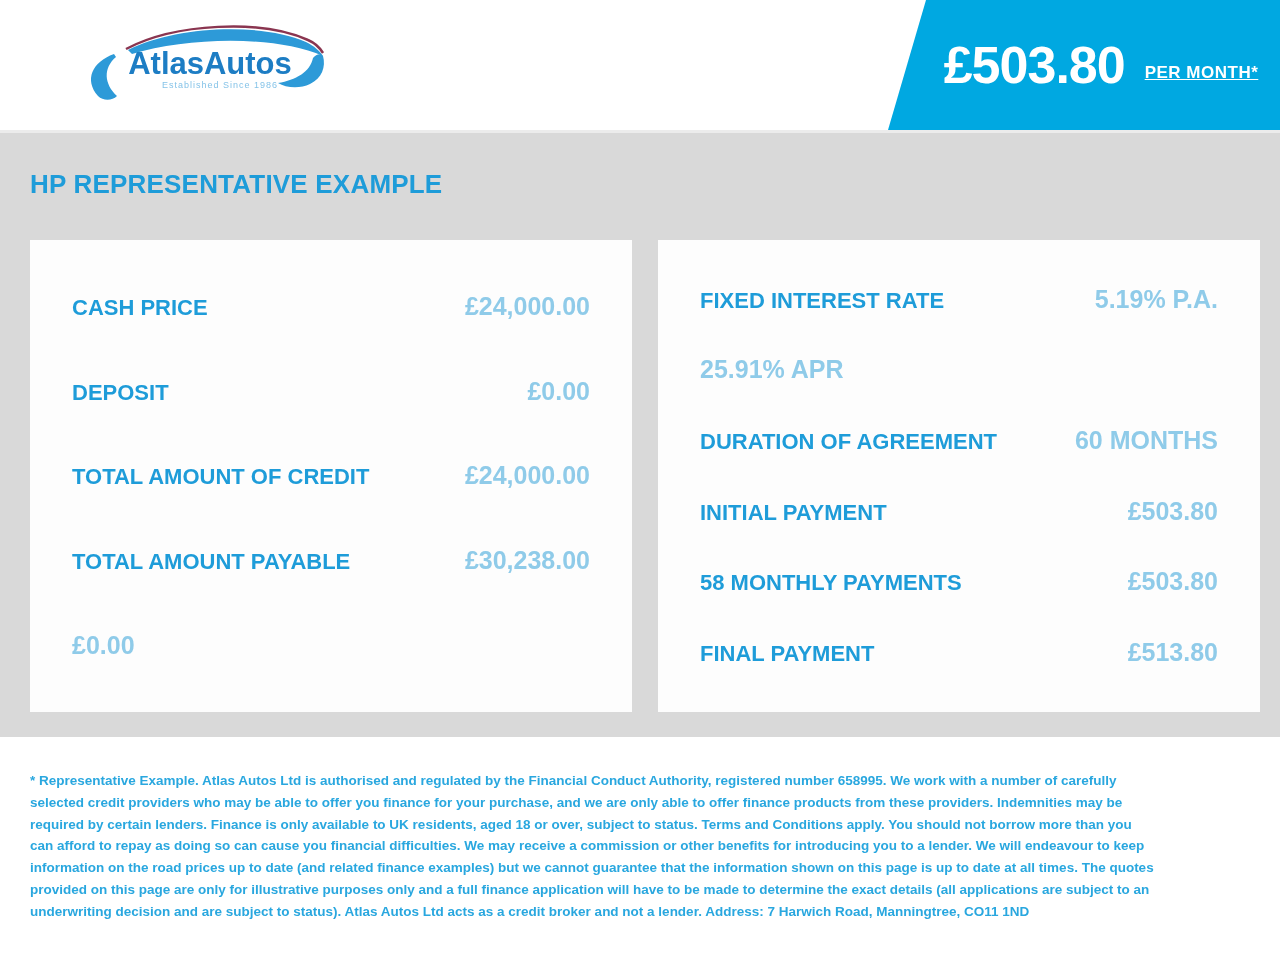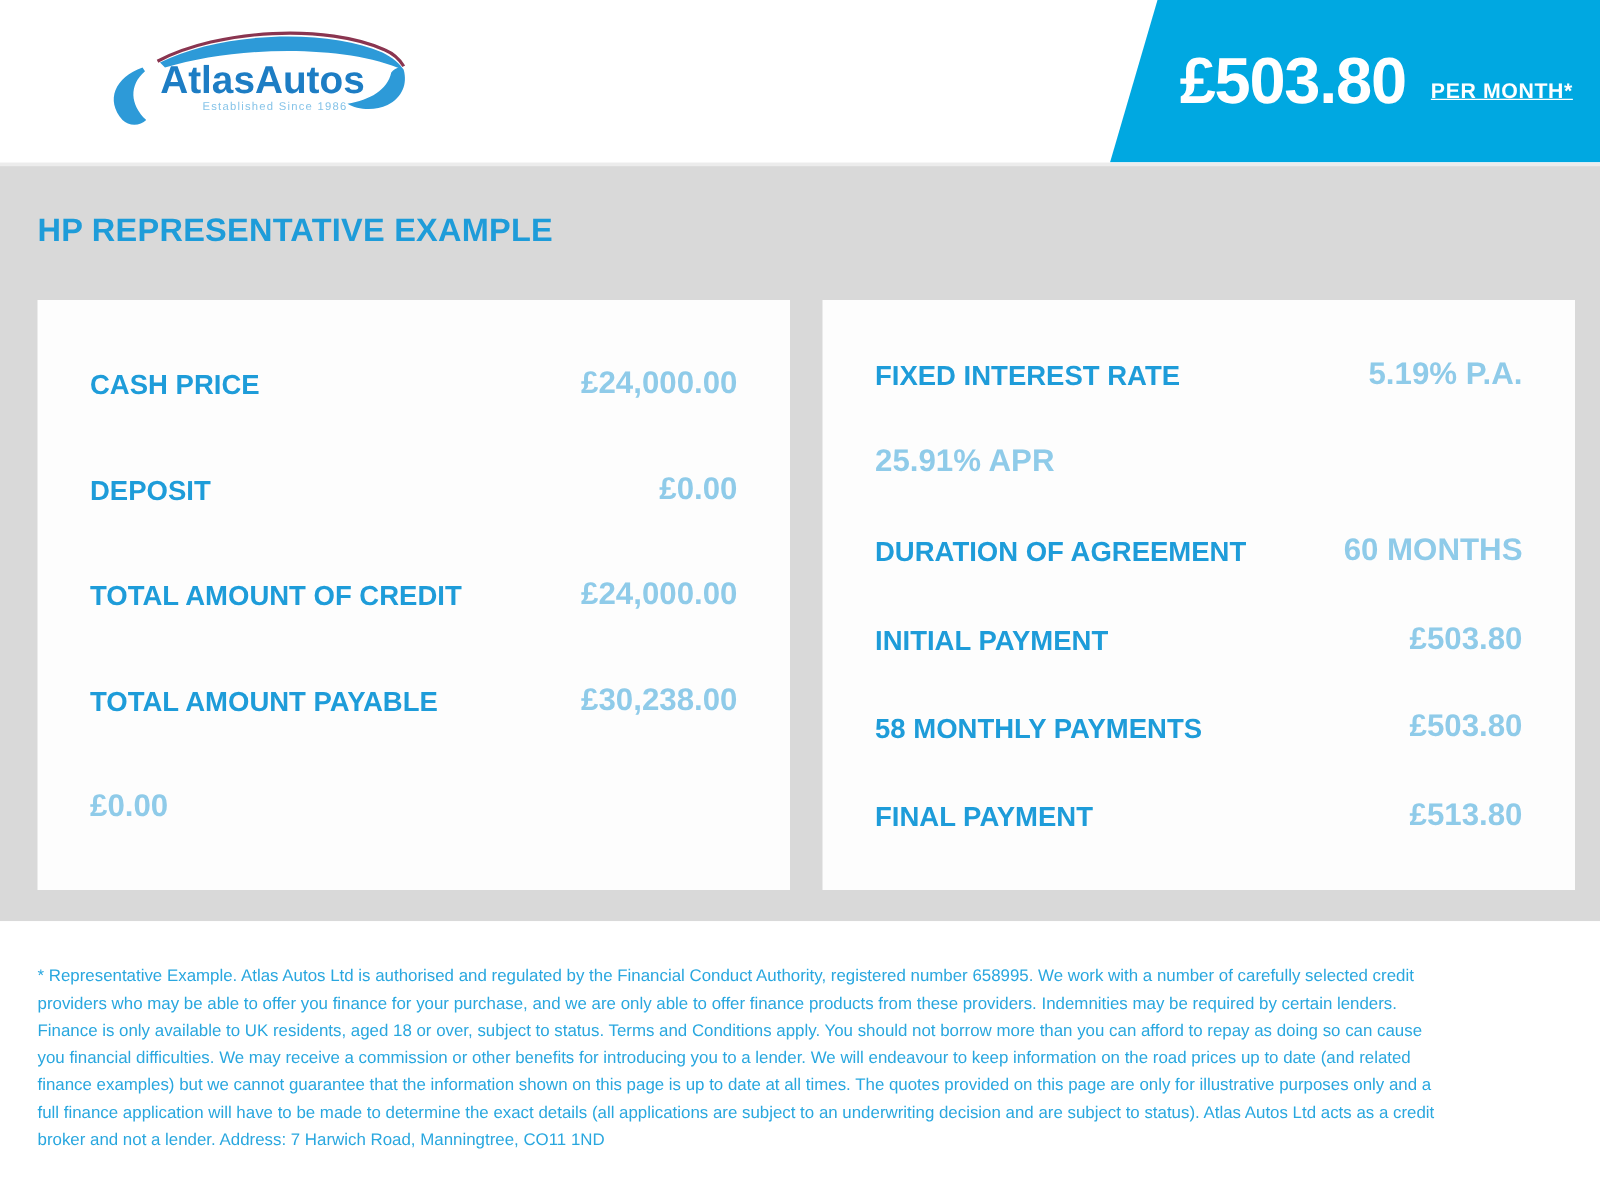--- a/index.html
+++ b/index.html
@@ -38,21 +38,21 @@
     display: flex; flex-direction: column; justify-content: space-around;
   }
   .finance-row { display: flex; justify-content: space-between; align-items: flex-end; }
   .finance-label { color: #1E9CD9; font-size: 22px; font-weight: bold; }
   .finance-value { color: #8FCBE9; font-size: 25px; font-weight: bold; }
 
   
   .disclaimer-footer { background: #ffffff; padding: 33px 30px 0 30px; }
   .disclaimer-text {
     margin: 0; max-width: 1125px;
-    color: #29A7DF; font-size: 13.5px; font-weight: normal; line-height: 21.8px;
+    color: #29A7DF; font-size: 13.5px; font-weight: bold; line-height: 21.8px;
   }
 </style>
 </head>
 <body>
 
 <div class="page">
 
   <header class="header">
     <svg class="logo-svg" width="290" height="88" viewBox="0 0 290 88">
       <g>

